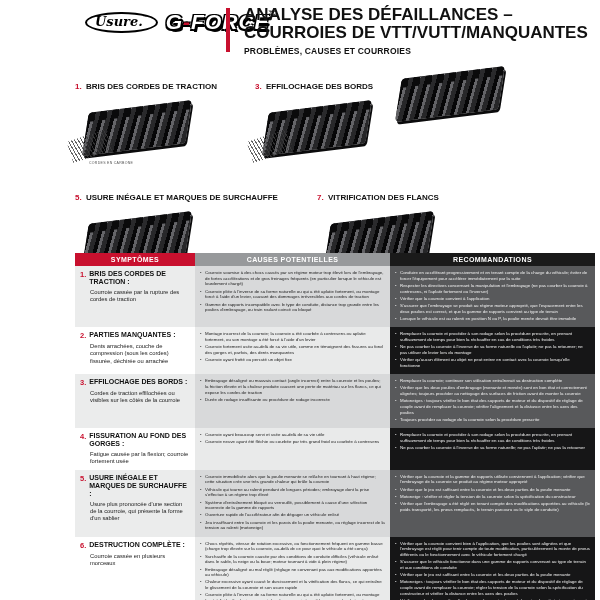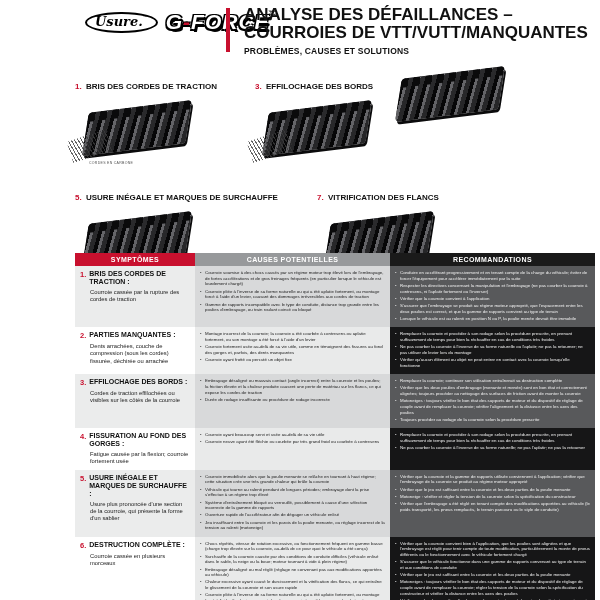--- a/index.html
+++ b/index.html
@@ -86,21 +86,21 @@
 <div id="page">
 
   <div id="brand">
     <span class="gates-oval"><span>Usure.</span><span class="tm">™</span></span>
     <span class="gforce"><span class="gdot"></span><span>G</span><span class="dash">-</span><span>FORCE</span><span class="tm">™</span></span>
   </div>
   <div id="header-divider"></div>
   <div id="title-block">
     <div class="t1">ANALYSE DES DÉFAILLANCES –</div>
     <div class="t2">COURROIES DE VTT/VUTT/MANQUANTES</div>
-    <div class="sub">PROBLÈMES, CAUSES ET SOLUTIONS</div>
+    <div class="sub">PROBLÈMES, CAUSES ET COURROIES</div>
   </div>
 
   <div id="items-row1">
     <div class="fail-item" style="flex: 1.35 1 0%;">
       <div class="fail-label"><span class="num">1. </span><span class="lbl">BRIS DES CORDES DE TRACTION</span></div>
       <div class="belt-wrap">
         <div class="belt"></div>
 
         <div class="belt-caption">CORDES EN CARBONE</div>
       <div class="fray"></div>

